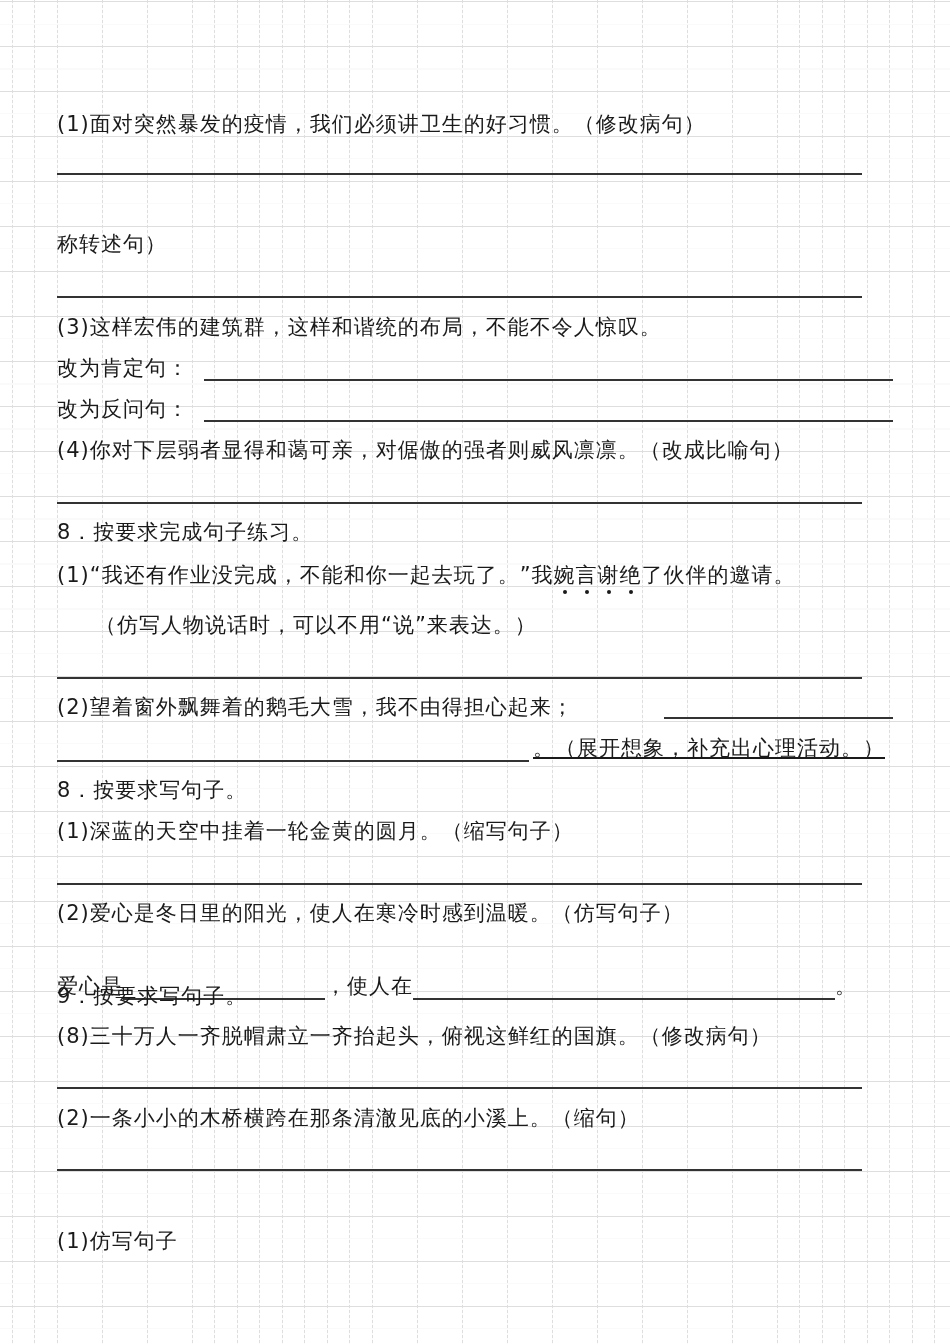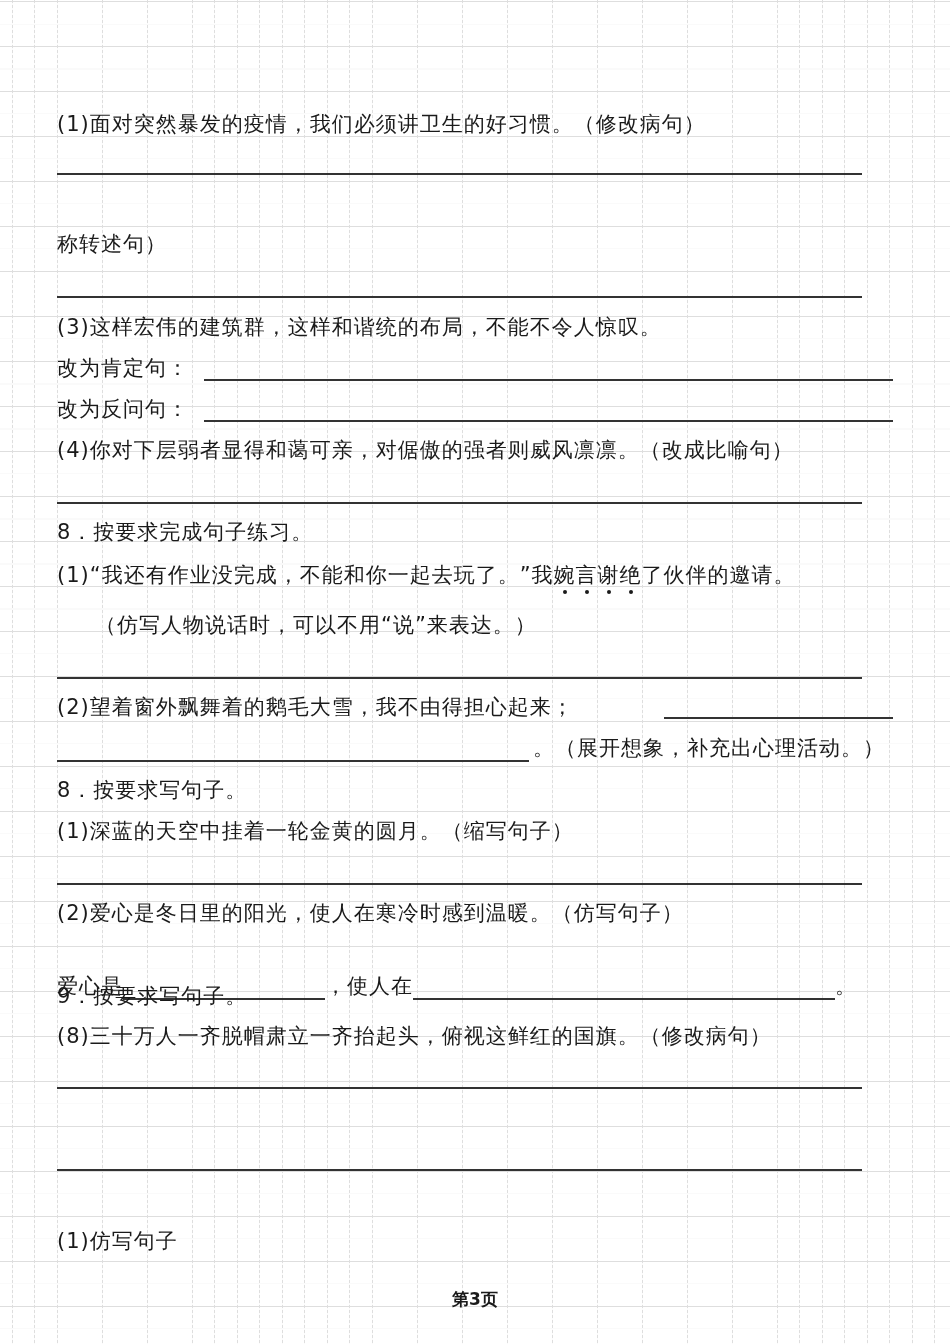--- a/index.html
+++ b/index.html
@@ -104,33 +104,33 @@
   <div class="t" style="top:518px">8．按要求完成句子练习。</div>
   <div class="t" style="top:561px">
     <span>(1)“我还有作业没完成，不能和你一起去玩了。”我</span><span class="dot">婉</span><span class="dot">言</span><span class="dot">谢</span><span class="dot">绝</span><span>了伙伴的邀请。</span>
   </div>
   <div class="t" style="top:611px; left:58px;margin-left:37px;">（仿写人物说话时，可以不用“说”来表达。）</div>
   <div class="line full" style="top:677px"></div>
 
   <div class="t" style="top:693px">(2)望着窗外飘舞着的鹅毛大雪，我不由得担心起来；</div>
   <div class="line" style="top:717px; left:664px; width:229px;"></div>
   <div class="line" style="top:760px; left:57px; width:472px;"></div>
-  <div class="t" style="top:734px; left:533px;">。（展开想象，补充出心理活动。）</div>
+  <div class="t" style="top:734px; left:533px;text-decoration:underline;">。（展开想象，补充出心理活动。）</div>
 
   <div class="t" style="top:776px">8．按要求写句子。</div>
   <div class="t" style="top:817px">(1)深蓝的天空中挂着一轮金黄的圆月。（缩写句子）</div>
   <div class="line full" style="top:883px"></div>
 
   <div class="t" style="top:899px">(2)爱心是冬日里的阳光，使人在寒冷时感到温暖。（仿写句子）</div>
   <div class="t" style="top:972px">
     <span>爱心是</span><span class="inline-line" style="width:202px"></span><span>，使人在</span><span class="inline-line" style="width:422px"></span><span>。</span>
   </div>
 
   <div class="t" style="top:982px">9．按要求写句子。</div>
   <div class="t" style="top:1022px">(8)三十万人一齐脱帽肃立一齐抬起头，俯视这鲜红的国旗。（修改病句）</div>
   <div class="line full" style="top:1087px"></div>
 
+  <div class="t" style="top:1104px">(2)一条小小的木桥横跨在那条清澈见底的小溪上。（缩句）</div>
   <div class="line full" style="top:1169px"></div>
 
   <div class="t" style="top:1227px">(1)仿写句子</div>
 
-  <div class="footer">第3页</div>
 </div>
 
 </body></html>

